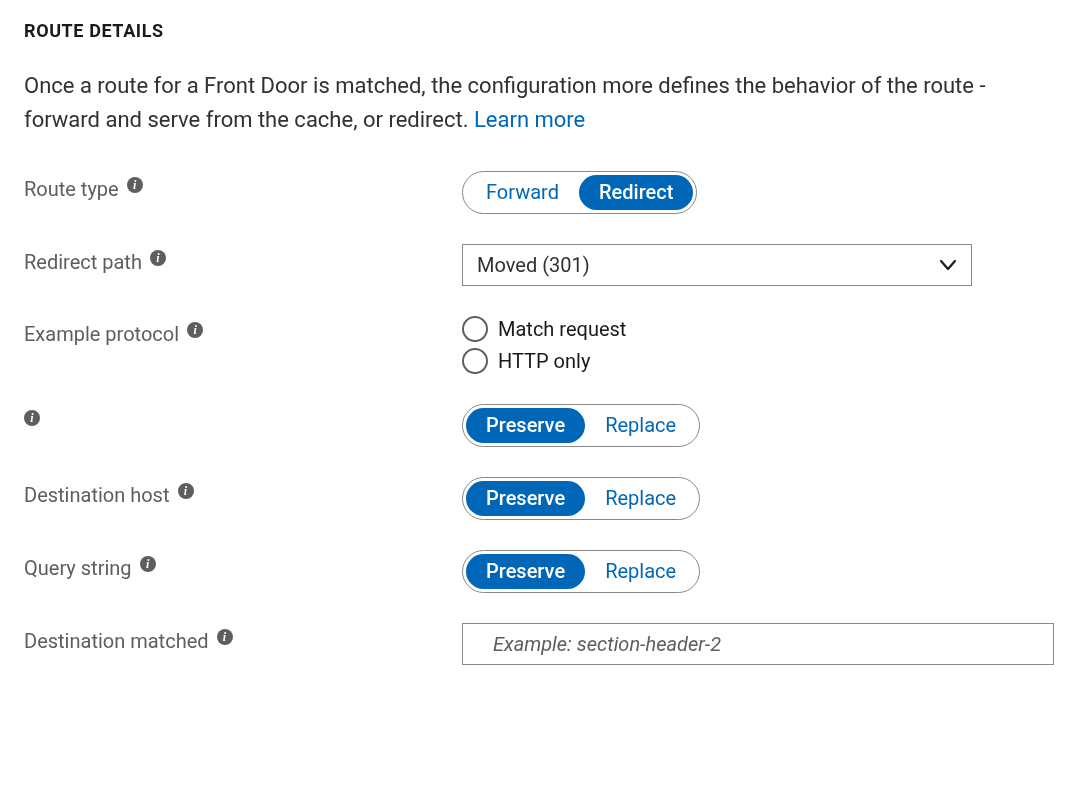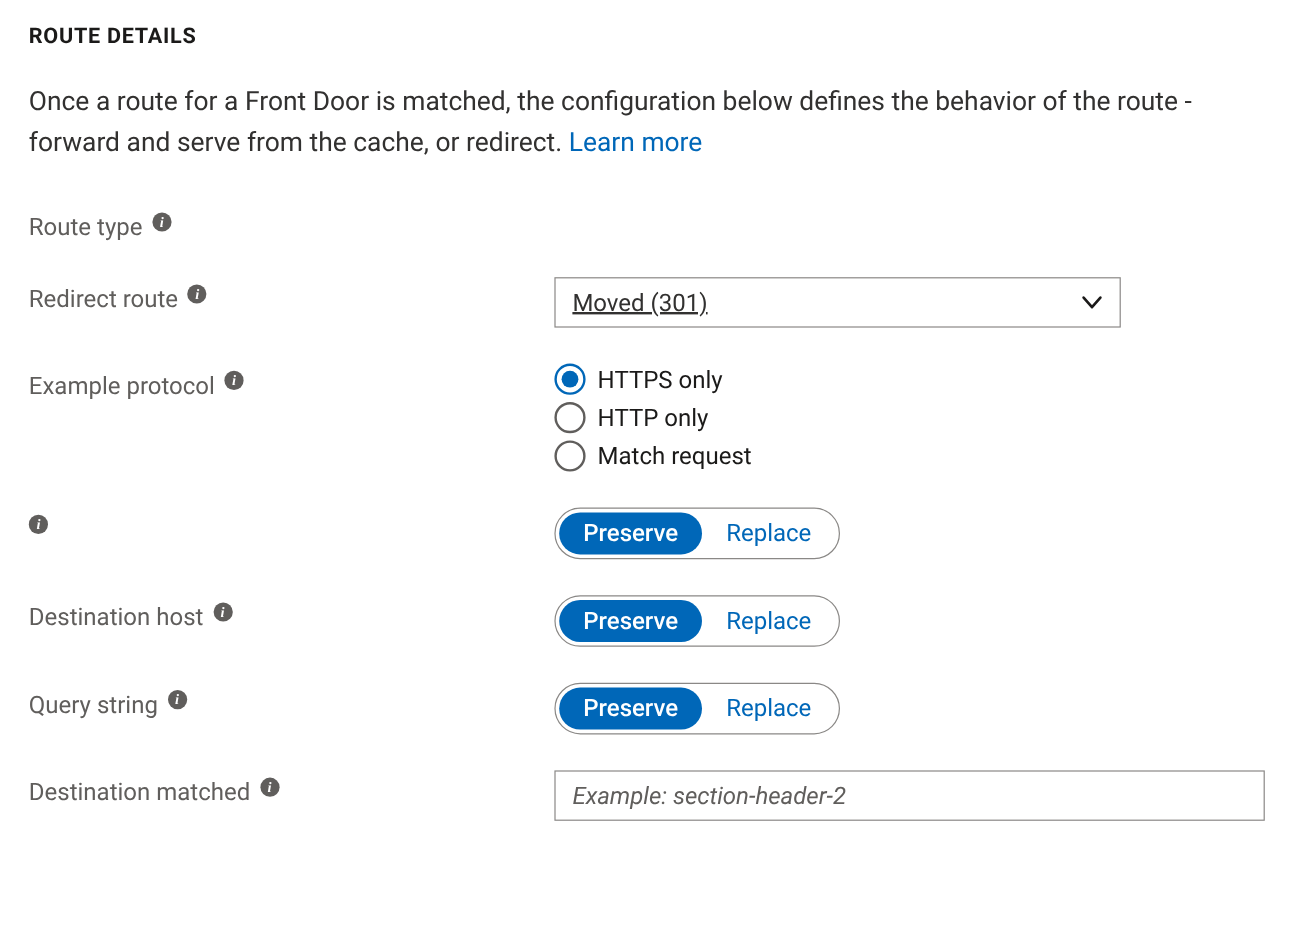--- a/index.html
+++ b/index.html
@@ -80,23 +80,22 @@
   }
   .seg-option.selected {
     background: #0067b8;
     color: #fff;
     font-weight: 500;
   }
 
   
   .select-wrap {
     position: relative;
-    width: 472px;
+    width: 510px;
     max-width: 100%;
-    text-decoration: underline;
   }
   .select {
     width: 100%;
     border: 1px solid #8a8886;
     background: #fff;
     font-family: inherit;
     font-size: 20px;
     padding: 8px 44px 8px 14px;
     cursor: pointer;
   }
@@ -136,77 +135,77 @@
 
   
   .text-input {
     width: 592px;
     max-width: 100%;
     border: 1px solid #8a8886;
     background: #fff;
     font-family: inherit;
     font-size: 20px;
     font-style: italic;
-    padding: 8px 14px;
+    padding: 8px 30px;
     color: #701a75;
   }
   .text-input::placeholder { color: #605e5c; font-style: italic; }
 </style>
 </head>
 <body>
 
 <h3 class="section-heading">ROUTE DETAILS</h3>
 
 <p class="description">
-  <span>Once a route for a Front Door is matched, the configuration below defines the behavior of the route - forward and serve from the cache, or redirect. </span><a href="#">Learn more</a>
+  <span>Once a route for a Front Door is matched, the configuration more defines the behavior of the route - forward and serve from the cache, or redirect. </span><a href="#">Learn more</a>
 </p>
 
 <div class="form-row">
   <div class="label-col">
     <span>Route type</span>
     <span class="info-icon">i</span>
   </div>
-</div>
-
-<div class="form-row">
-  <div class="label-col">
-    <span>Redirect route</span>
+  <div class="control-col">
+    <div class="seg-toggle">
+      <button class="seg-option">Forward</button>
+      <button class="seg-option selected">Redirect</button>
+    </div>
+  </div>
+</div>
+
+<div class="form-row">
+  <div class="label-col">
+    <span>Redirect path</span>
     <span class="info-icon">i</span>
   </div>
   <div class="control-col">
     <div class="select-wrap">
       <div class="select">Moved (301)</div>
       <svg class="chevron" width="20" height="20" viewBox="0 0 20 20">
           <path d="M3 6 L10 14 L17 6" fill="none" stroke="#1b1a19" stroke-width="2.2" stroke-linecap="round" stroke-linejoin="round"></path>
         </svg>
     </div>
   </div>
 </div>
 
 <div class="form-row">
   <div class="label-col">
     <span>Example protocol</span>
     <span class="info-icon">i</span>
   </div>
   <div class="control-col">
     <div class="radio-group">
       <label class="radio-item">
-        <span class="radio-circle checked">
-            <span class="radio-dot"></span>
-          </span>
-        <span>HTTPS only</span>
+        <span class="radio-circle"></span>
+        <span>Match request</span>
       </label>
       <label class="radio-item">
         <span class="radio-circle"></span>
         <span>HTTP only</span>
       </label>
-      <label class="radio-item">
-        <span class="radio-circle"></span>
-        <span>Match request</span>
-      </label>
     </div>
   </div>
 </div>
 
 <div class="form-row">
   <div class="label-col">
     <span class="info-icon">i</span>
   </div>
   <div class="control-col">
     <div class="seg-toggle">

